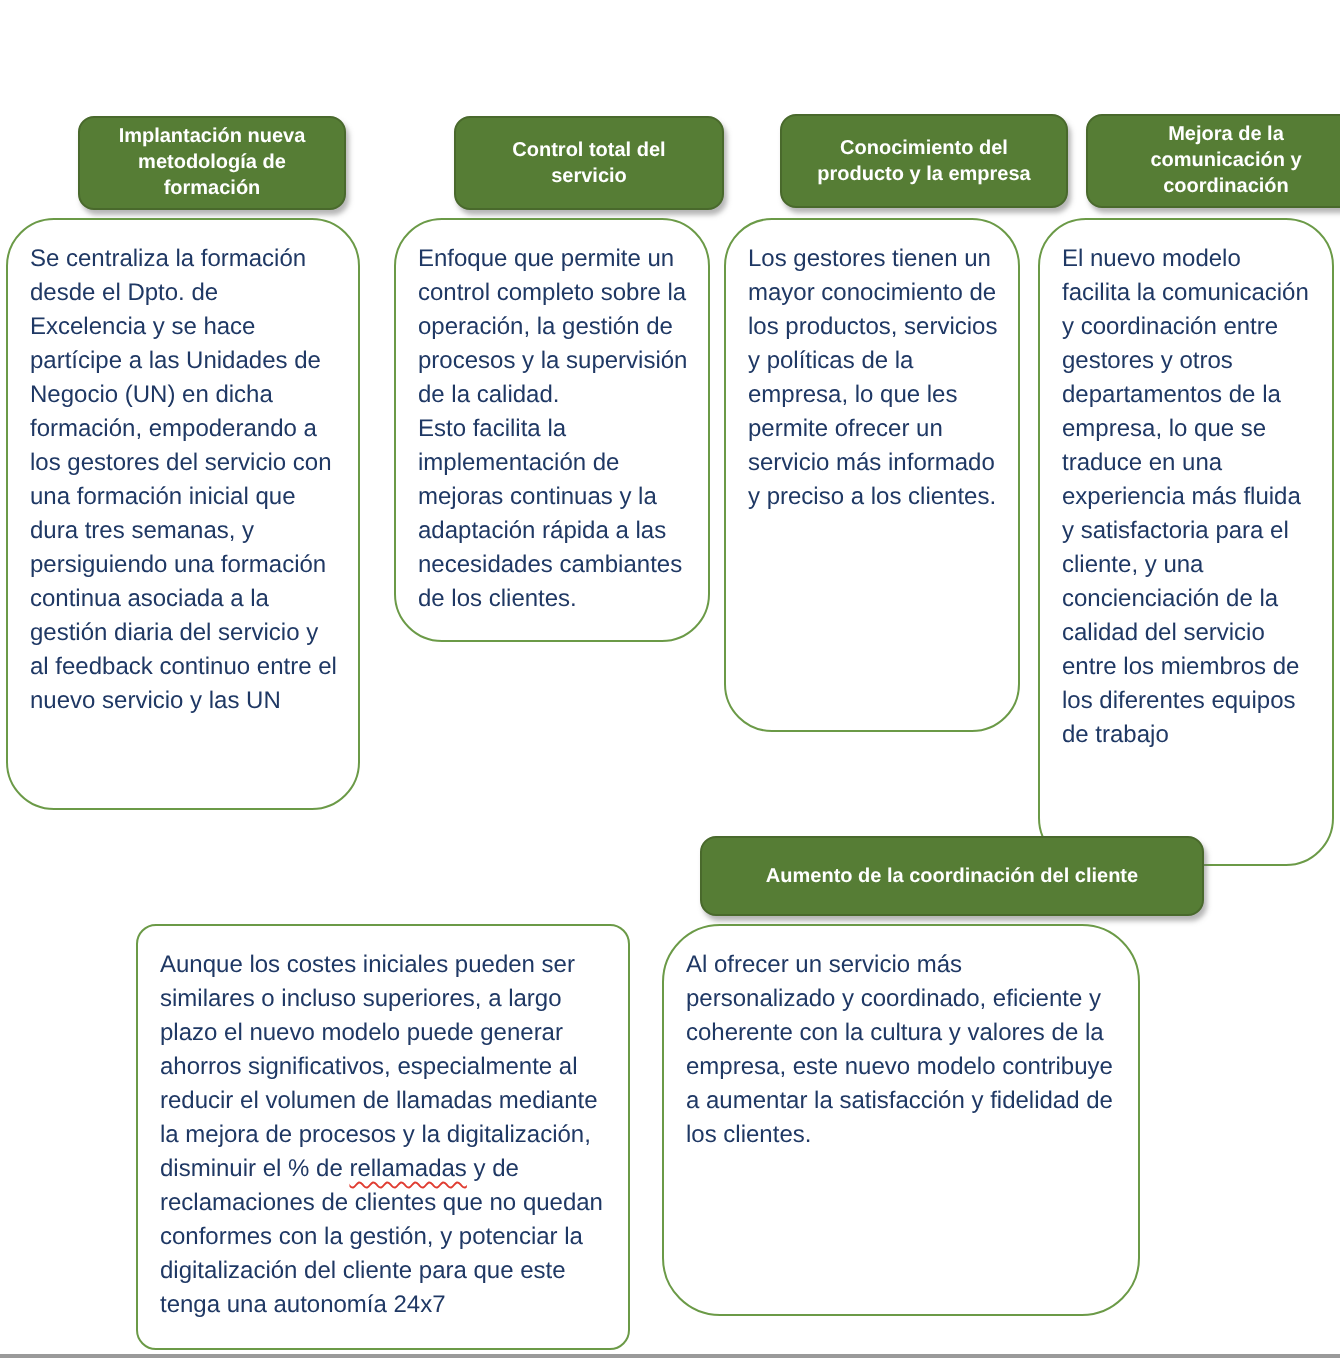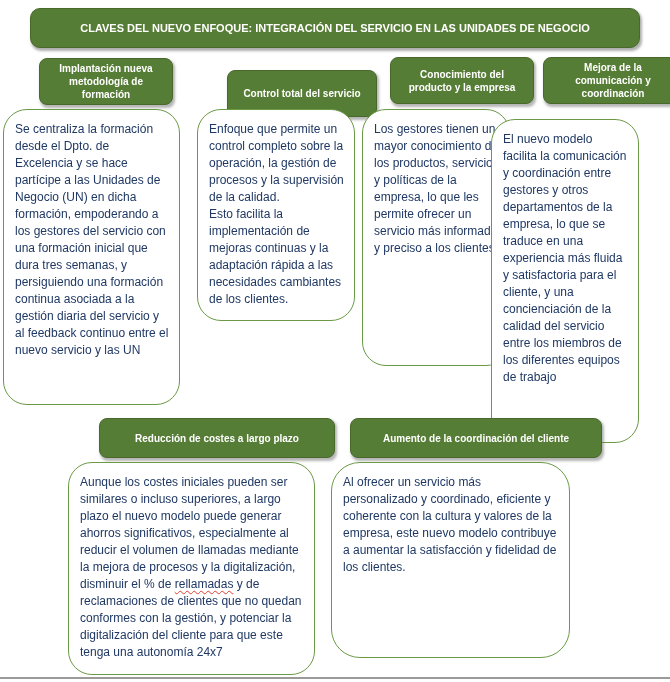--- a/index.html
+++ b/index.html
@@ -55,57 +55,51 @@
   .bottom-edge{
     position:absolute;left:0;top:677px;width:670px;height:2px;
     background:var(--slide_edge_gray);
   }
 </style>
 </head>
 <body>
 
 <div class="canvas">
 
-  <div class="banner">
-    <span>CLAVES DEL NUEVO ENFOQUE: INTEGRACIÓN DEL SERVICIO EN LAS UNIDADES DE NEGOCIO</span>
-  </div>
 
   <div class="hdr" style="left:12px;top:58px;width:134px;">
     <span>Implantación nueva metodología de formación</span>
   </div>
   <div class="bodybox" style="left:3px;top:109px;width:177px;height:296px;">
     <p>Se centraliza la formación desde el Dpto. de Excelencia y se hace partícipe a las Unidades de Negocio (UN) en dicha formación, empoderando a los gestores del servicio con una formación inicial que dura tres semanas, y persiguiendo una formación continua asociada a la gestión diaria del servicio y al feedback continuo entre el nuevo servicio y las UN</p>
   </div>
 
-  <div class="hdr" style="left:200px;top:70px;width:150px;">
+  <div class="hdr" style="left:200px;top:58px;width:135px;">
     <span>Control total del servicio</span>
   </div>
   <div class="bodybox" style="left:197px;top:109px;width:158px;height:212px;">
     <p>Enfoque que permite un control completo sobre la operación, la gestión de procesos y la supervisión de la calidad.
 Esto facilita la implementación de mejoras continuas y la adaptación rápida a las necesidades cambiantes de los clientes.</p>
   </div>
 
   <div class="hdr" style="left:363px;top:57px;width:144px;justify-content:flex-end;">
     <span>Conocimiento del producto y la empresa</span>
   </div>
   <div class="bodybox" style="left:362px;top:109px;width:148px;height:257px;">
     <p>Los gestores tienen un mayor conocimiento de los productos, servicios y políticas de la empresa, lo que les permite ofrecer un servicio más informado y preciso a los clientes.</p>
   </div>
 
   <div class="hdr" style="left:516px;top:57px;width:140px;">
     <span>Mejora de la comunicación y coordinación</span>
   </div>
-  <div class="bodybox" style="left:491px;top:109px;width:148px;height:324px;margin-top:10px;">
+  <div class="bodybox" style="left:519px;top:109px;width:148px;height:324px;">
     <p>El nuevo modelo facilita la comunicación y coordinación entre gestores y otros departamentos de la empresa, lo que se traduce en una experiencia más fluida y satisfactoria para el cliente, y una concienciación de la calidad del servicio entre los miembros de los diferentes equipos de trabajo</p>
   </div>
 
-  <div class="hdr" style="left:72px;top:418px;width:236px;height:40px;">
-    <span>Reducción de costes a largo plazo</span>
-  </div>
-  <div class="bodybox" style="left:68px;top:462px;width:247px;height:213px;">
+  <div class="bodybox" style="left:68px;top:462px;width:247px;height:213px;border-radius:10px;">
     <p><span>Aunque los costes iniciales pueden ser similares o incluso superiores, a largo plazo el nuevo modelo puede generar ahorros significativos, especialmente al reducir el volumen de llamadas mediante la mejora de procesos y la digitalización, disminuir el % de </span><span class="misspell">rellamadas</span><span> y de reclamaciones de clientes que no quedan conformes con la gestión, y potenciar la digitalización del cliente para que este tenga una autonomía 24x7</span></p>
   </div>
 
   <div class="hdr" style="left:323px;top:418px;width:252px;height:40px;">
     <span>Aumento de la coordinación del cliente</span>
   </div>
   <div class="bodybox" style="left:331px;top:462px;width:239px;height:196px;border-radius:29px;">
     <p>Al ofrecer un servicio más personalizado y coordinado, eficiente y coherente con la cultura y valores de la empresa, este nuevo modelo contribuye a aumentar la satisfacción y fidelidad de los clientes.</p>
   </div>
 

